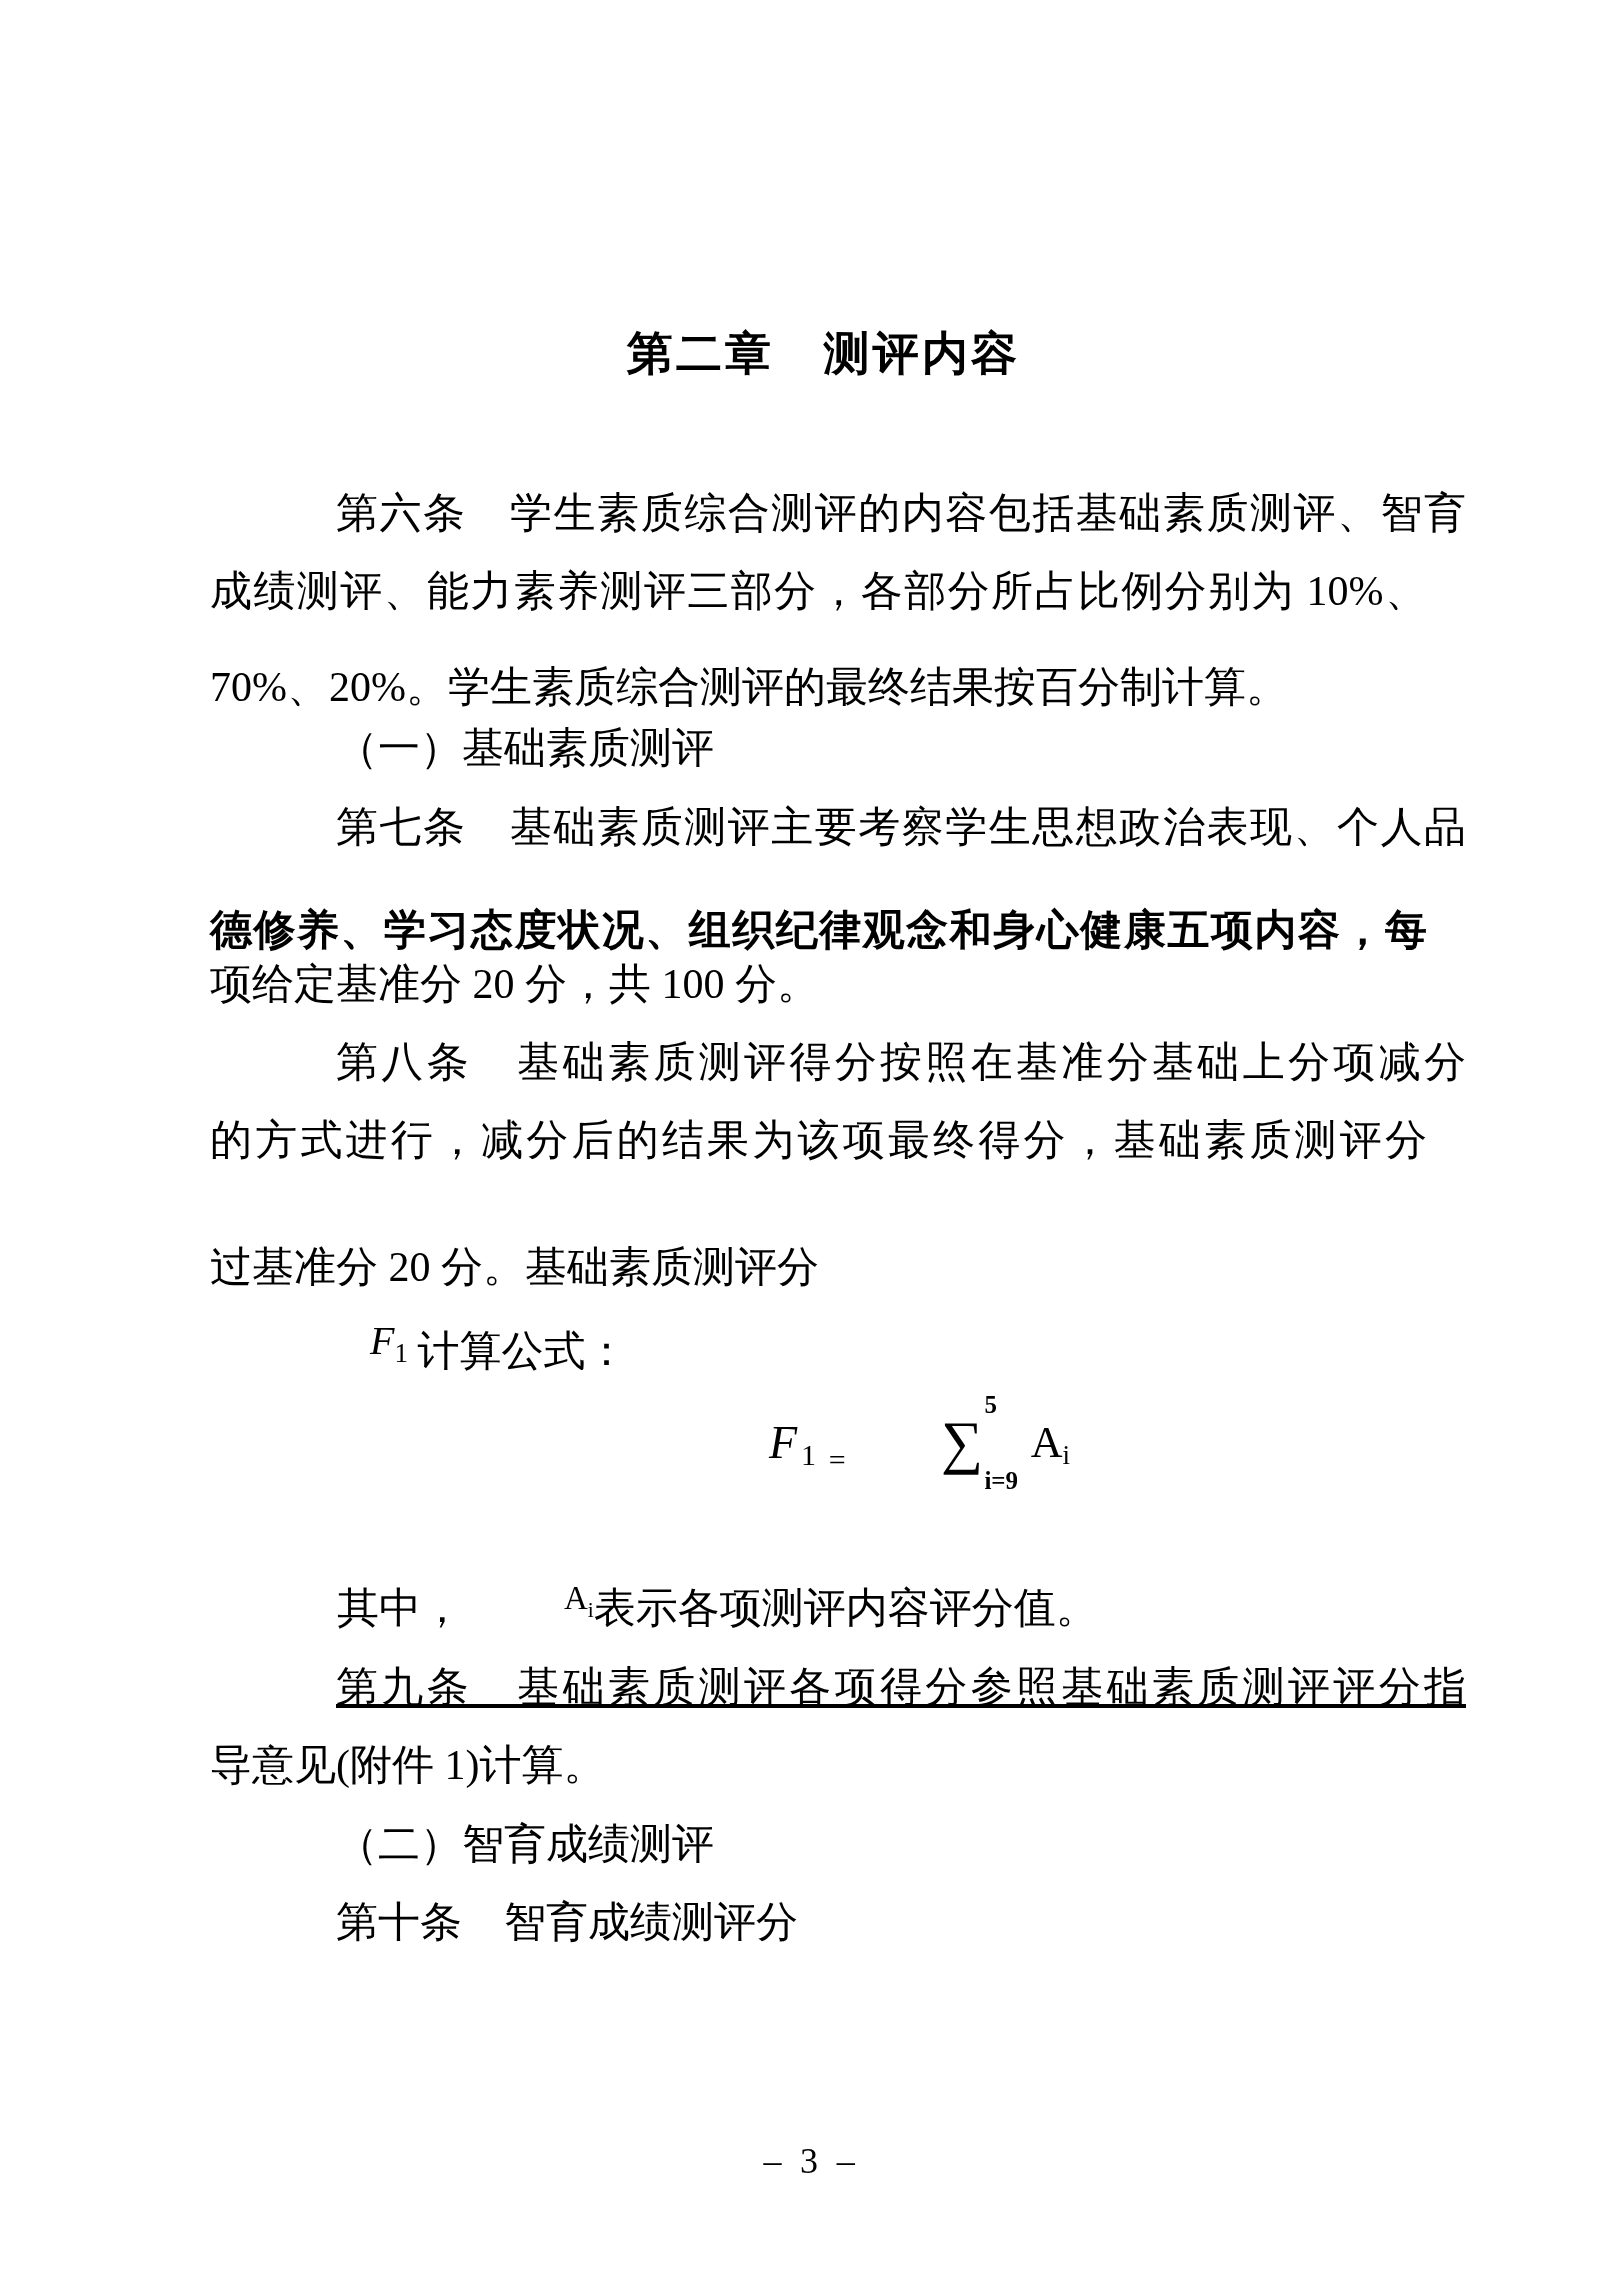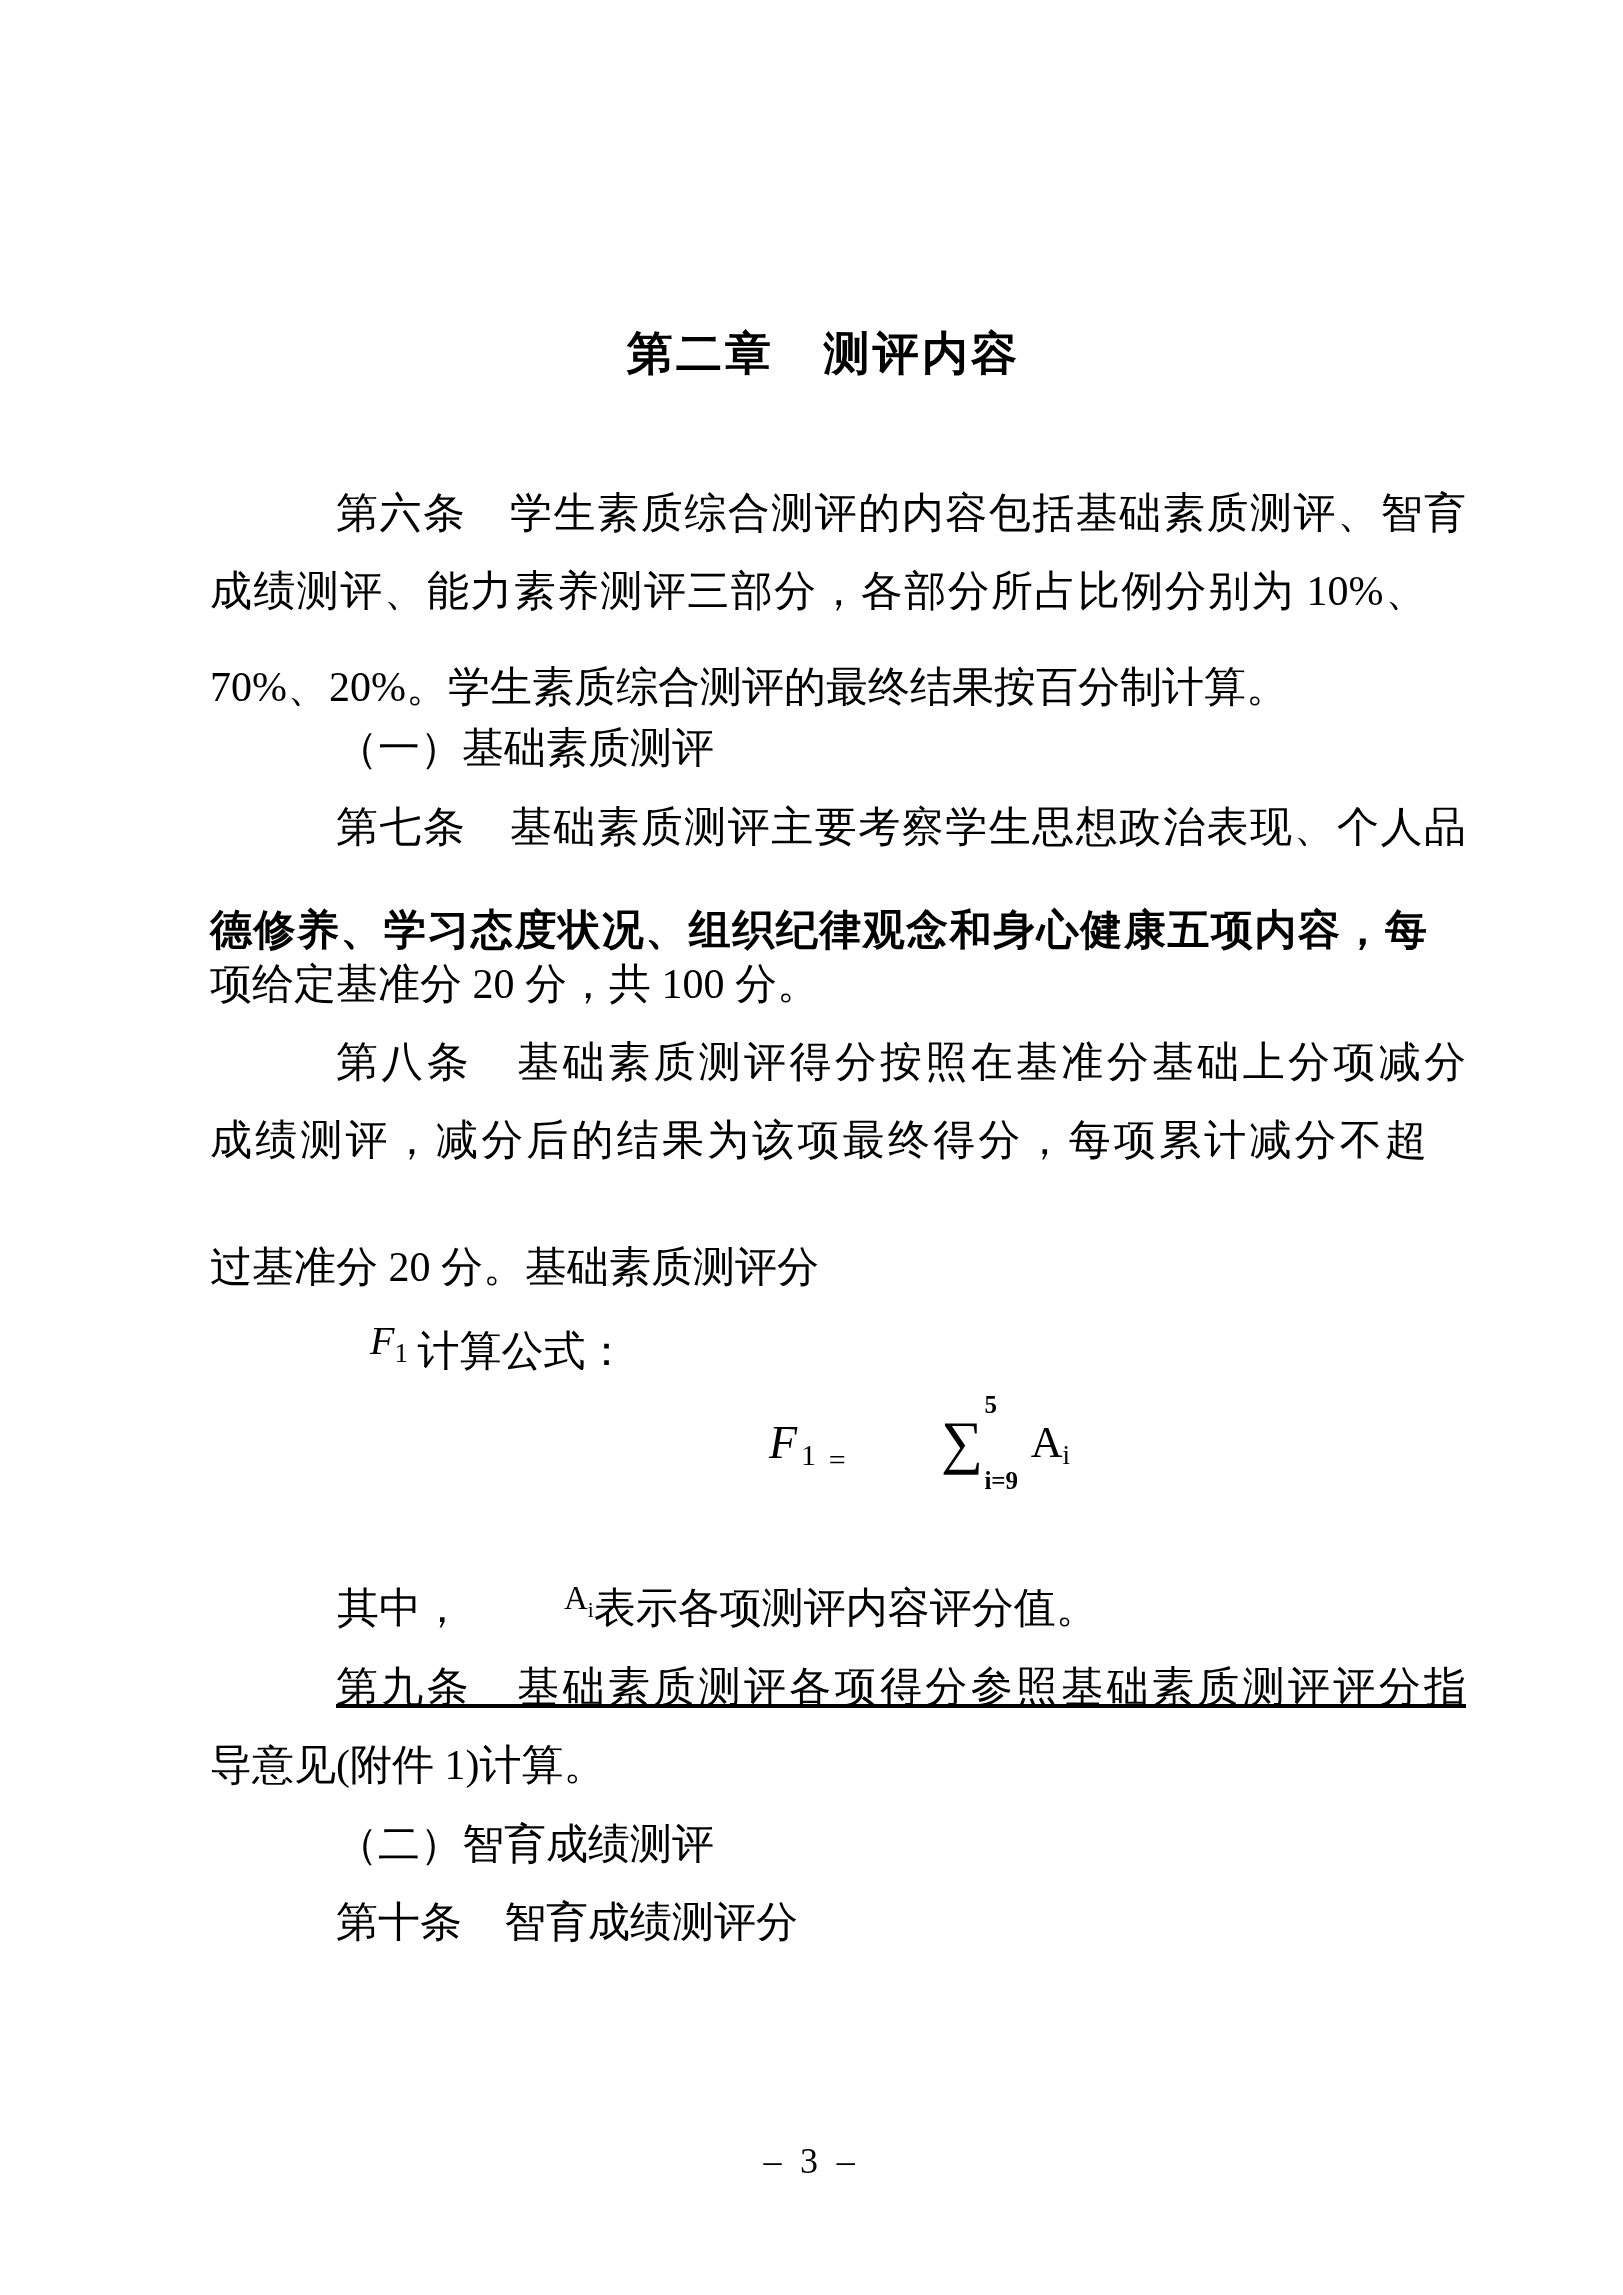--- a/index.html
+++ b/index.html
@@ -104,21 +104,21 @@
   <div class="body">
 
     <div class="line indent fill l0">第六条　学生素质综合测评的内容包括基础素质测评、智育</div>
     <div class="line fill l1">成绩测评、能力素养测评三部分，各部分所占比例分别为 10%、</div>
     <div class="line l2">70%、20%。学生素质综合测评的最终结果按百分制计算。</div>
     <div class="line indent l3">（一）基础素质测评</div>
     <div class="line indent fill l4">第七条　基础素质测评主要考察学生思想政治表现、个人品</div>
     <div class="line fill l5">德修养、学习态度状况、组织纪律观念和身心健康五项内容，每</div>
     <div class="line l6">项给定基准分 20 分，共 100 分。</div>
     <div class="line indent fill l7">第八条　基础素质测评得分按照在基准分基础上分项减分</div>
-    <div class="line fill l8">成绩测评，减分后的结果为该项最终得分，每项累计减分不超</div>
+    <div class="line fill l8">的方式进行，减分后的结果为该项最终得分，基础素质测评分</div>
     <div class="line l9">过基准分 20 分。基础素质测评分</div>
 
     <div class="line f1-label">
       <span class="fl-var">F</span><span class="fl-sub">1</span><span>计算公式：</span>
     </div>
 
     <div class="formula">
       <span class="f-lhs">F</span>
       <span class="f-sub1">1</span>
       <span class="f-eq">=</span>

